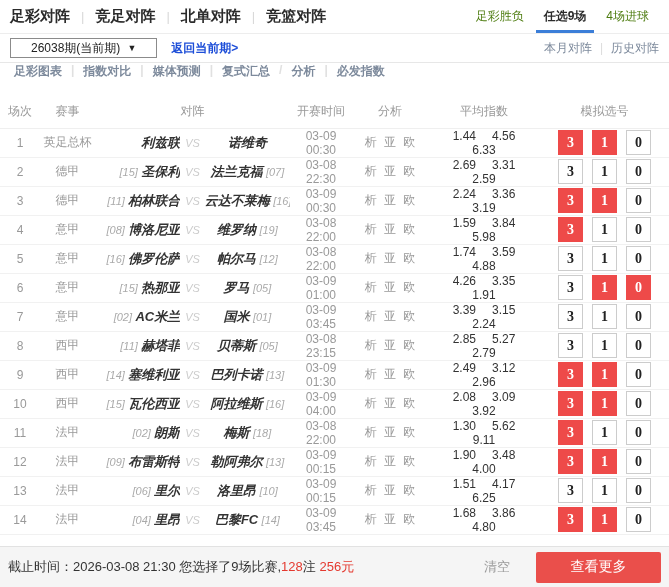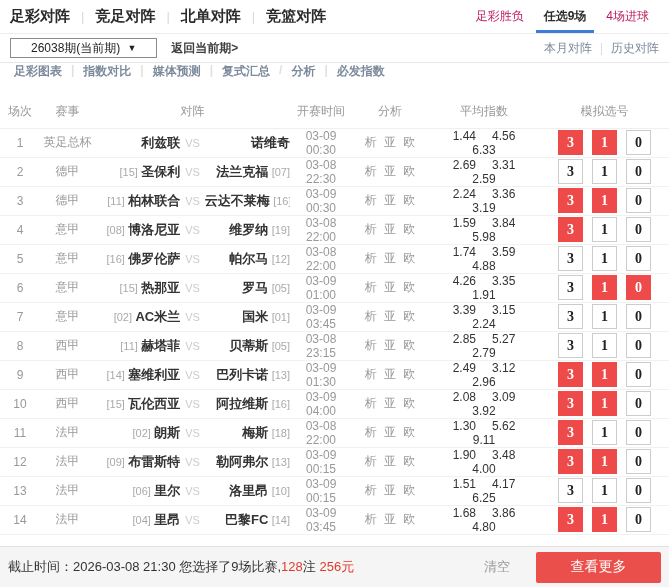--- a/index.html
+++ b/index.html
@@ -11,53 +11,53 @@
   }
 
   
   .header { height:34px; display:flex; justify-content:space-between; align-items:stretch;
             padding:0 10px; border-bottom:1px solid #ededed; }
   .main-tabs { display:flex; align-items:center; font-size:15px; font-weight:bold; color:#2b2b2b; }
   .main-tabs .sep { color:#d8d8d8; font-weight:normal; margin:0 11px; font-size:13px; }
   .main-tab { cursor:pointer; white-space:nowrap; }
   .mode-tabs { display:flex; align-items:stretch; }
   .mode-tab { position:relative; display:flex; align-items:center; padding:0 10px;
-              color:#be185d; cursor:pointer; white-space:nowrap; }
+              color:#4d7c0f; cursor:pointer; white-space:nowrap; }
   .mode-tab.active { color:#2b2b2b; font-weight:bold; }
   .mode-tab.active::after { content:""; position:absolute; left:2px; right:2px; bottom:0;
               height:3px; background:#3b7ed8; }
 
   
   .toolbar { height:28px; display:flex; align-items:center; padding:0 10px; }
   .select { display:inline-flex; align-items:center; gap:7px; border:1px solid #8b8b8b;
             height:20px; padding:0 20px; font-size:12px; color:#222; cursor:pointer; background:#fff; }
   .select .chev { font-size:9px; color:#222; }
-  .back-link { margin-left:14px; font-weight:bold; color:#404040; cursor:pointer; }
+  .back-link { margin-left:14px; font-weight:bold; color:#1d4ed8; cursor:pointer; }
   .toolbar-right { margin-left:auto; display:flex; align-items:center; color:#7d8a9c; }
   .toolbar-right .sep { color:#dcdcdc; margin:0 8px; }
   .toolbar-link { cursor:pointer; }
 
   
   .subnav { height:33px; display:flex; align-items:flex-start; padding:0 14px;
             border-top:1px solid #e7e7e7; color:#7d8a9c;font-weight:bold; }
   .subnav .sep { color:#e0e0e0; margin:0 9px; }
   .subnav-link { cursor:pointer; white-space:nowrap; }
 
   
   table { width:669px; border-collapse:collapse; table-layout:fixed; }
   col.c-no{width:40px} col.c-league{width:55px} col.c-match{width:195px}
   col.c-time{width:62px} col.c-ana{width:76px} col.c-odds{width:112px} col.c-picks{width:129px}
   thead th { height:33px; font-weight:normal; color:#999; font-size:12px;
              border-bottom:1px solid #efefef; text-align:center; }
   tbody td { height:29px; border-bottom:1px solid #f1f1f1; text-align:center;
              color:#999; font-size:12px; vertical-align:middle; }
-  .match { display:flex; align-items:center; justify-content:center; }
+  .match { display:flex; align-items:center; justify-content:center;font-style:italic; }
   .side { flex:1; white-space:nowrap; overflow:hidden; }
   .side.home { text-align:right; }
-  .side.away { text-align:right; }
+  .side.away { text-align:center; }
   .team { color:#333; font-weight:bold; font-size:13px; }
   .rank { color:#aaa; font-size:11px; font-weight:normal; }
   .vs { color:#ccc; font-size:11px; margin:0 5px; }
   .odds span { display:inline-block; width:36px; text-align:center; color:#333; }
   .ana span { cursor:pointer; margin:0 2px; }
   .picks { display:flex; justify-content:center; gap:9px; }
   .pick { width:25px; height:25px; line-height:23px; text-align:center;
           border:1px solid #ccc; background:#fff; color:#222; cursor:pointer;
           font-family:"Liberation Serif","DejaVu Serif",serif; font-weight:bold; font-size:14px; }
   .pick.selected { background:#ee4a49; border-color:#ee4a49; color:#fff; }

